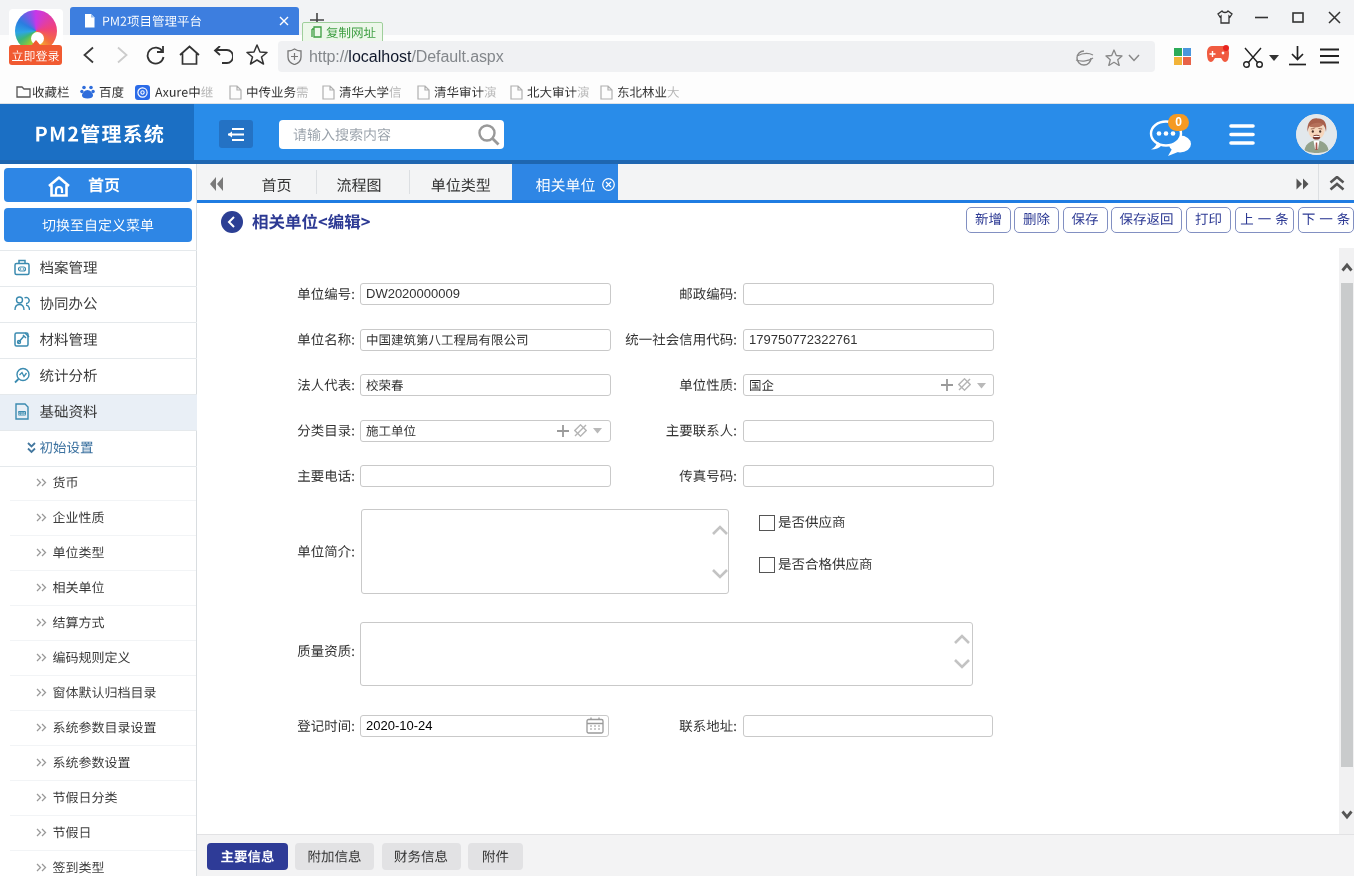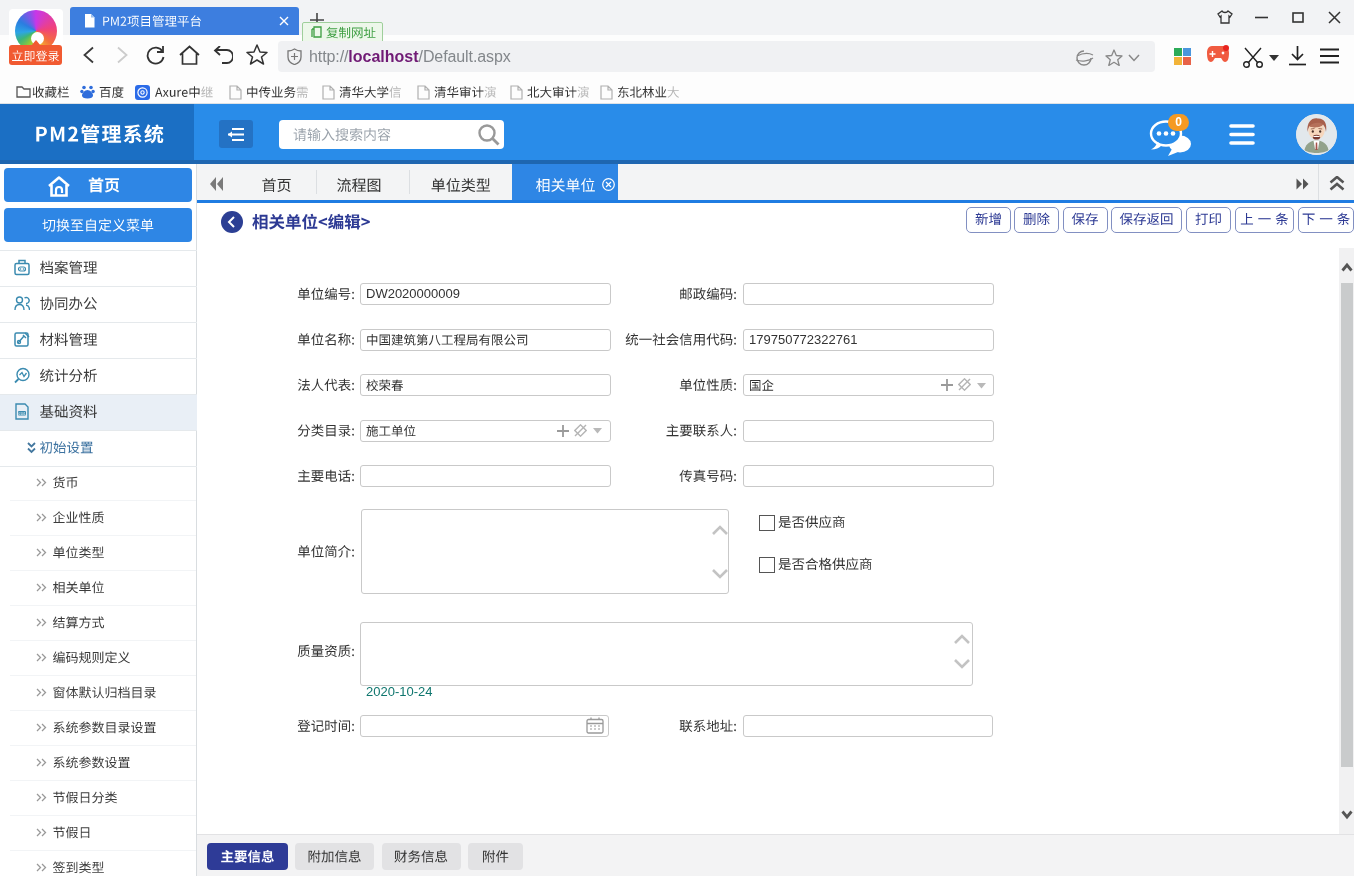--- a/index.html
+++ b/index.html
@@ -56,21 +56,21 @@
     <path d="M7 0 L2 4.5 L7 9" stroke="#333" stroke-width="1.8" fill="none"></path>
   </svg>
 <svg style="position:absolute;left:246px;top:44px;" width="22" height="21" viewBox="0 0 22 21">
     <path d="M11 1 L14 8 L21 8.5 L15.5 13 L17.5 20 L11 16 L4.5 20 L6.5 13 L1 8.5 L8 8 Z" stroke="#333" stroke-width="1.5" fill="none" stroke-linejoin="round"></path>
   </svg>
 <div style="position:absolute;left:278px;top:41px;width:877px;height:31px;background:#f0f1f3;border-radius:4px;"></div>
 <svg style="position:absolute;left:287px;top:48px;" width="15" height="17" viewBox="0 0 15 17">
     <path d="M7.5 1 C9 2 12 3 14 3 V9 C14 13 11 15.5 7.5 16.5 C4 15.5 1 13 1 9 V3 C3 3 6 2 7.5 1 Z" fill="none" stroke="#777" stroke-width="1.3"></path>
     <path d="M7.5 5 V12 M4 8.5 H11" stroke="#777" stroke-width="1.2"></path>
   </svg>
-<div style="position:absolute;left:309px;top:48px;font:16px Liberation Sans,sans-serif;color:#83878b;letter-spacing:-0.1px;">http://<span style="color:#701a75;font-weight:bold;letter-spacing:0;">localhost</span>/Default.aspx</div>
+<div style="position:absolute;left:309px;top:48px;font:16px Liberation Sans,sans-serif;color:#83878b;letter-spacing:-0.1px;">http://<span style="color:#0f172a;font-weight:normal;letter-spacing:0;">localhost</span>/Default.aspx</div>
 <svg style="position:absolute;left:1075px;top:49px;" width="19" height="17" viewBox="0 0 19 17">
     <path d="M9 2 A7 7 0 1 0 16 9" fill="none" stroke="#888" stroke-width="1.4"></path>
     <path d="M2 7 C8 4 14 4 18 6 M1 11 C7 13 14 12 18 9" fill="none" stroke="#888" stroke-width="1.2"></path>
   </svg>
 <svg style="position:absolute;left:1105px;top:49px;" width="18" height="17" viewBox="0 0 18 17">
     <path d="M9 1 L11.3 6.5 L17 7 L12.7 10.7 L14.2 16.5 L9 13.3 L3.8 16.5 L5.3 10.7 L1 7 L6.7 6.5 Z" stroke="#888" stroke-width="1.3" fill="none" stroke-linejoin="round"></path>
   </svg>
 <svg style="position:absolute;left:1128px;top:54px;" width="12" height="8" viewBox="0 0 12 8">
     <path d="M1 1 L6 6.5 L11 1" stroke="#888" stroke-width="1.5" fill="none"></path>
   </svg>
@@ -353,21 +353,21 @@
 <div style="position:absolute;left:759px;top:515px;width:14px;height:14px;background:#fff;border:1px solid #555;"></div>
 <div style="position:absolute;left:759px;top:557px;width:14px;height:14px;background:#fff;border:1px solid #555;"></div>
 <div style="position:absolute;left:360px;top:622px;width:613px;height:64px;background:#fff;border:1px solid #c9c9c9;border-radius:3px;box-sizing:border-box;"></div>
 <svg style="position:absolute;left:954px;top:634px;" width="16" height="11" viewBox="0 0 16 11">
     <path d="M1 9 L8 2 L15 9" stroke="#c3c3c3" stroke-width="2.6" fill="none"></path>
   </svg>
 <svg style="position:absolute;left:954px;top:658px;" width="16" height="11" viewBox="0 0 16 11">
     <path d="M1 2 L8 9 L15 2" stroke="#c3c3c3" stroke-width="2.6" fill="none"></path>
   </svg>
 <div style="position:absolute;left:360px;top:715px;width:249px;height:22px;background:#fff;border:1px solid #c9c9c9;border-radius:3px;box-sizing:border-box;"></div>
-<div style="position:absolute;left:366px;top:684px;font:13px Liberation Sans,sans-serif;color:#0f766e;">2020-10-24</div>
+<div style="position:absolute;left:366px;top:718px;font:13px Liberation Sans,sans-serif;color:#000000;">2020-10-24</div>
 <svg style="position:absolute;left:586px;top:717px;" width="18" height="17" viewBox="0 0 18 17">
     <rect x="1" y="2.5" width="16" height="13.5" rx="1.5" fill="none" stroke="#9a9a9a" stroke-width="1.3"></rect>
     <path d="M1 6.5 H17 M5 2.5 V0.5 M13 2.5 V0.5" stroke="#9a9a9a" stroke-width="1.3"></path>
     <path d="M4 9 H6 M8 9 H10 M12 9 H14 M4 12 H6 M8 12 H10 M12 12 H14" stroke="#9a9a9a" stroke-width="1.2"></path>
   </svg>
 <div style="position:absolute;left:743px;top:715px;width:250px;height:22px;background:#fff;border:1px solid #c9c9c9;border-radius:3px;box-sizing:border-box;"></div>
 <div style="position:absolute;left:1339px;top:248px;width:15px;height:587px;background:#f1f1f2;"></div>
 <svg style="position:absolute;left:1341px;top:262px;" width="12" height="11" viewBox="0 0 12 11">
     <path d="M1.5 8.5 L6 3 L10.5 8.5" stroke="#555" stroke-width="2.8" fill="none"></path>
   </svg>

